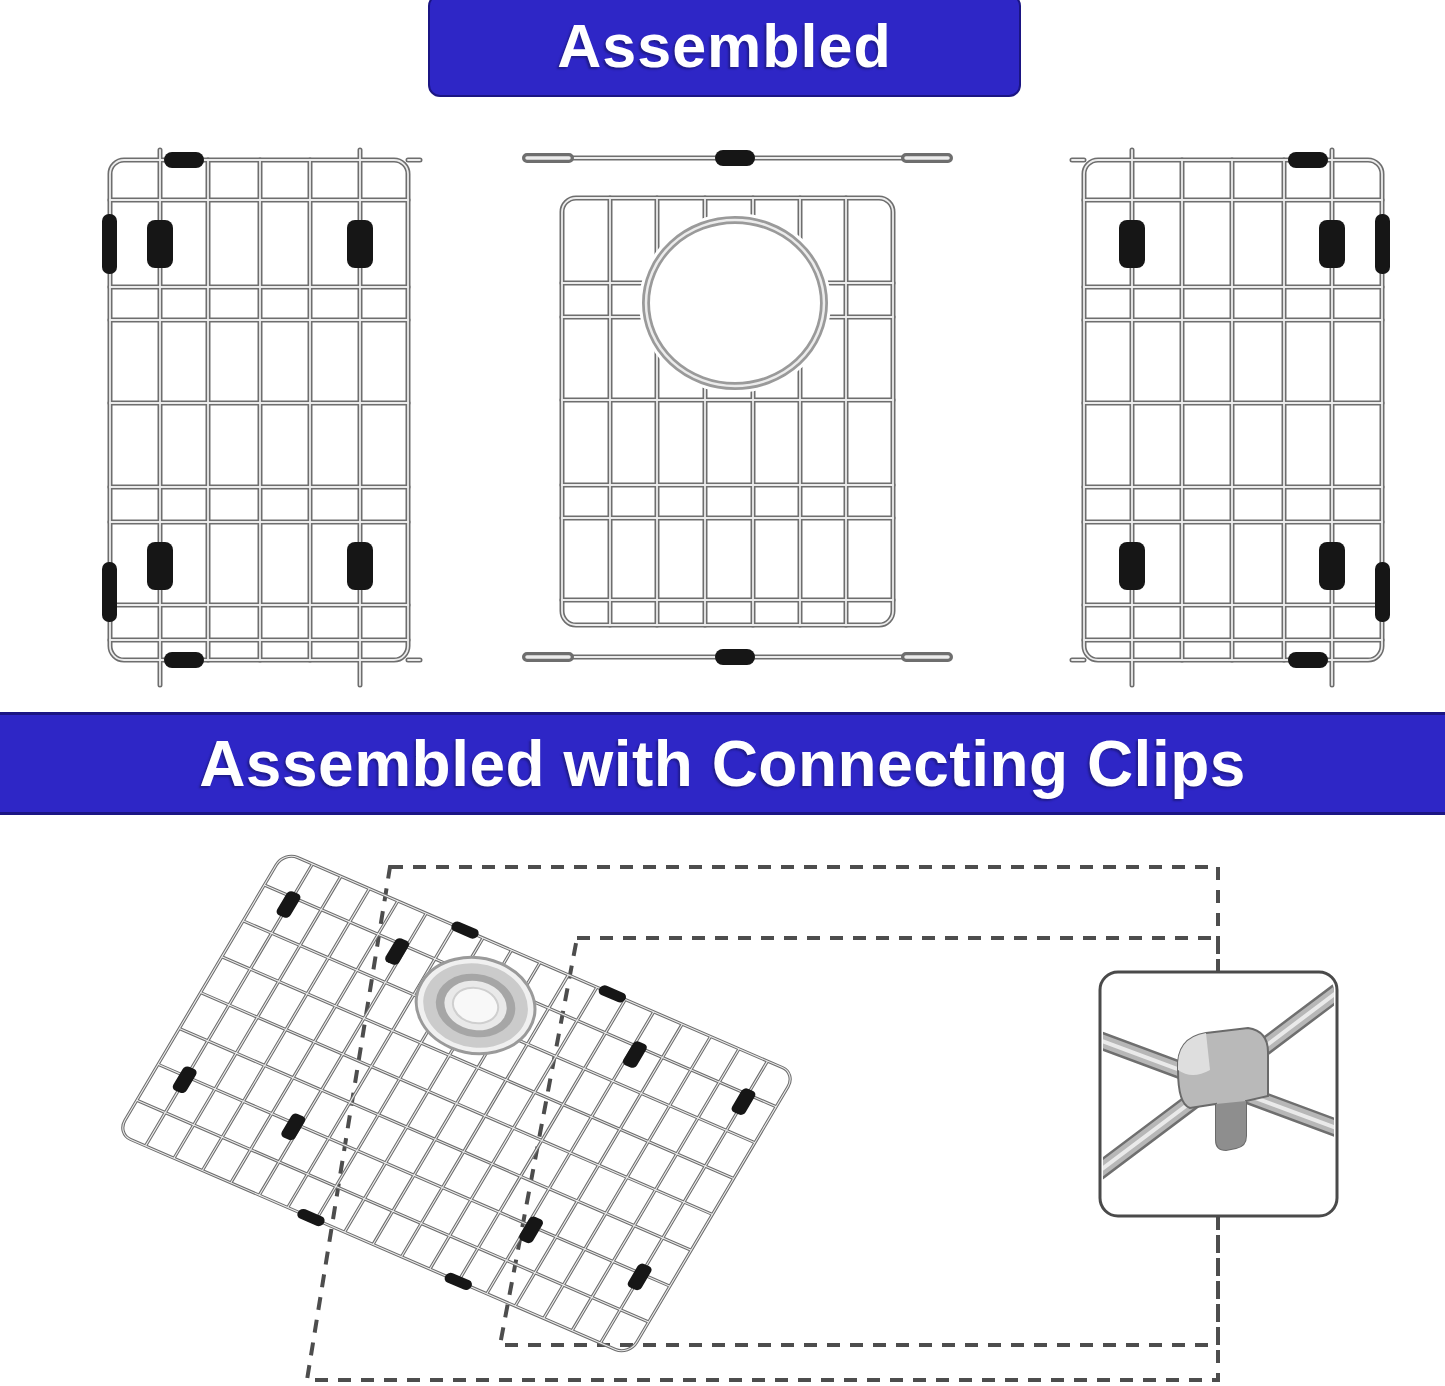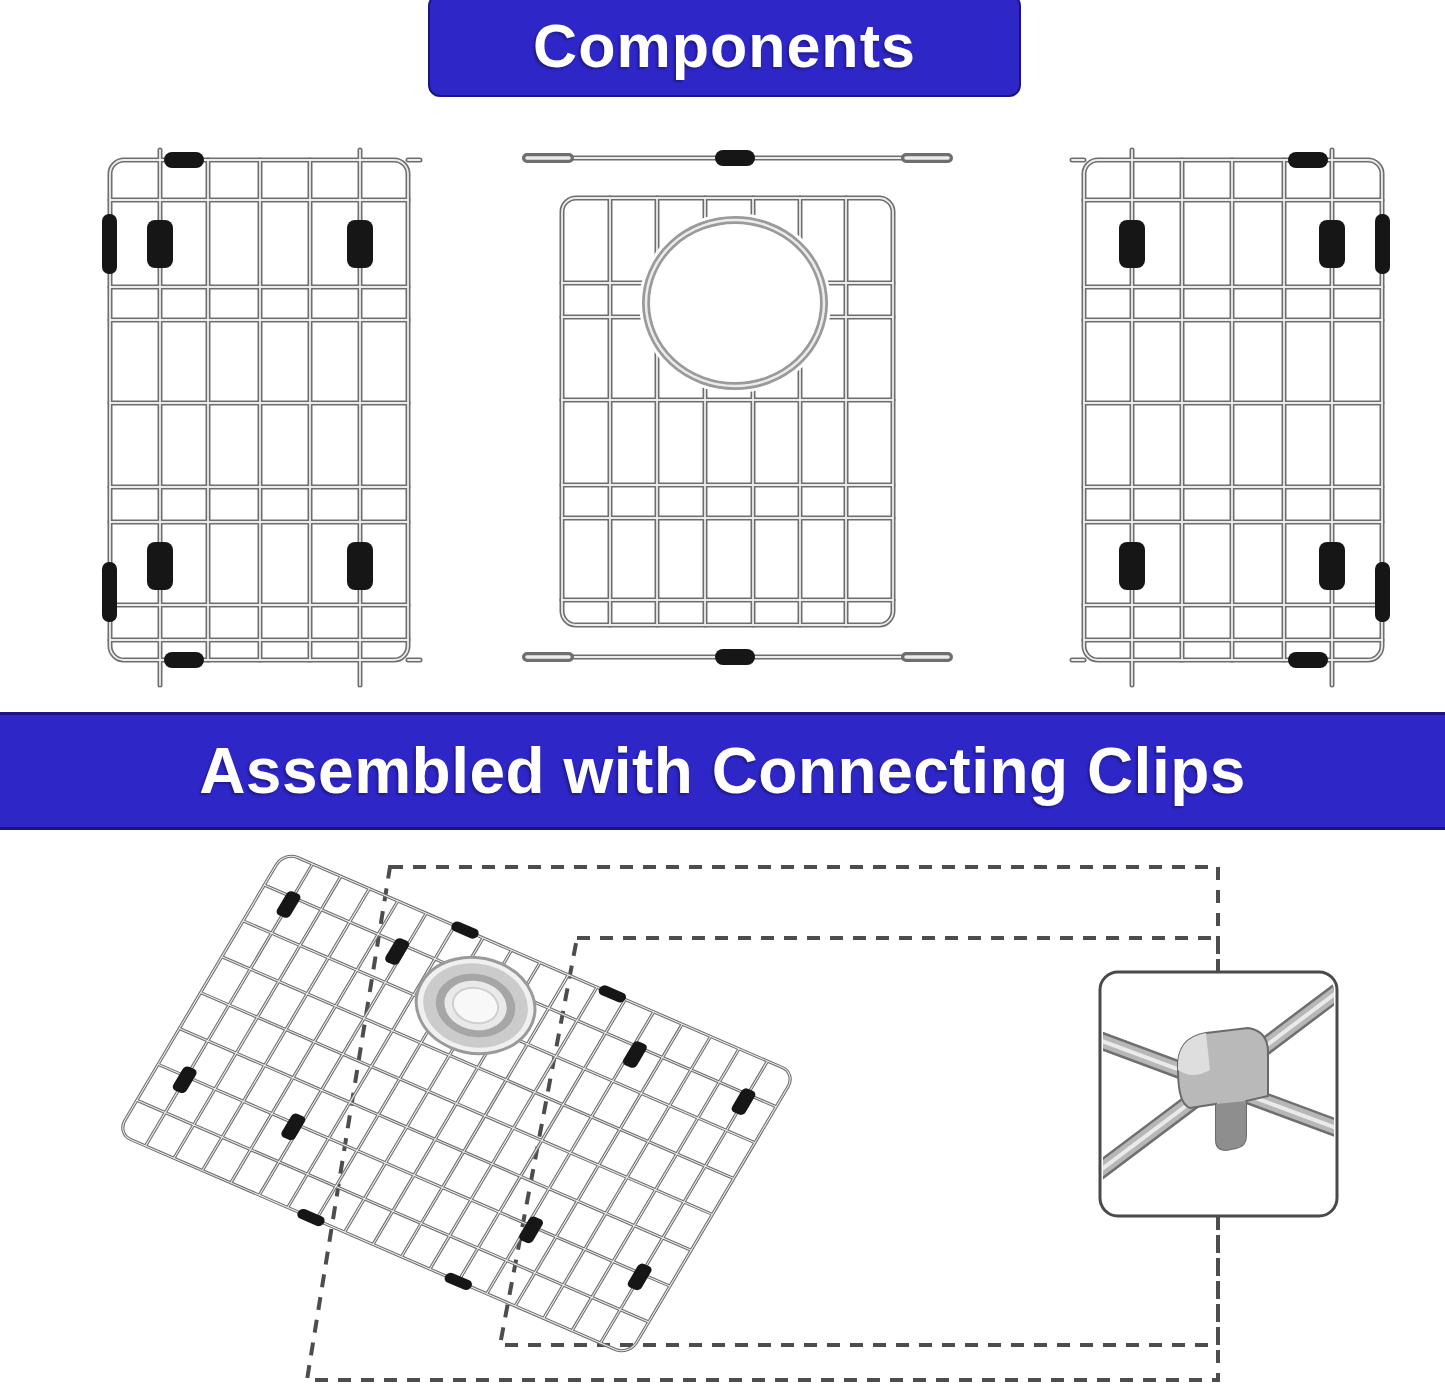--- a/index.html
+++ b/index.html
@@ -18,21 +18,21 @@
     color:var(--banner-text); font-weight:700; text-align:center;
     display:flex; align-items:center; justify-content:center;
     text-shadow:-2px 2px 2px rgba(15,15,70,.45);
   }
   .banner-top{
     left:428px; top:-6px; width:589px; height:99px;
     border:2px solid var(--banner-border); border-radius:12px;
     font-size:61px; letter-spacing:1px;
   }
   .banner-mid{
-    left:0; top:712px; width:1445px; height:118px;
+    left:0; top:712px; width:1445px; height:103px;
     border-top:3px solid var(--banner-border); border-bottom:3px solid var(--banner-border);
     box-sizing:border-box; font-size:64px; letter-spacing:0.5px;
   }
   
   .wb{stroke:var(--wire-dark); stroke-width:5; fill:none; stroke-linecap:round;}
   .wh{stroke:var(--wire-light); stroke-width:1.8; fill:none; stroke-linecap:round;}
   .capb{stroke:var(--wire-dark); stroke-width:10; fill:none; stroke-linecap:round;}
   .caph{stroke:var(--wire-light); stroke-width:3.5; fill:none; stroke-linecap:round;}
   .rubber{fill:var(--rubber-black); stroke:none;}
   .dash{fill:none; stroke:var(--dash-gray); stroke-width:4; stroke-dasharray:13 10;}
@@ -163,19 +163,19 @@
       <path class="capb" d="M2 10 H44 M381 10 H423 M2 509 H44 M381 509 H423"></path>
       <path class="caph" d="M2 10 H44 M381 10 H423 M2 509 H44 M381 509 H423"></path>
       <g class="rubber">
         <rect x="190" y="2" width="40" height="16" rx="8"></rect>
         <rect x="190" y="501" width="40" height="16" rx="8"></rect>
       </g>
     </g>
   </svg>
 
   <div class="banner banner-top">
-    <span>Components</span>
+    <span>Assembled</span>
   </div>
   <div class="banner banner-mid">
     <span>Assembled with Connecting Clips</span>
   </div>
 
 </div>
 
 </body></html>

